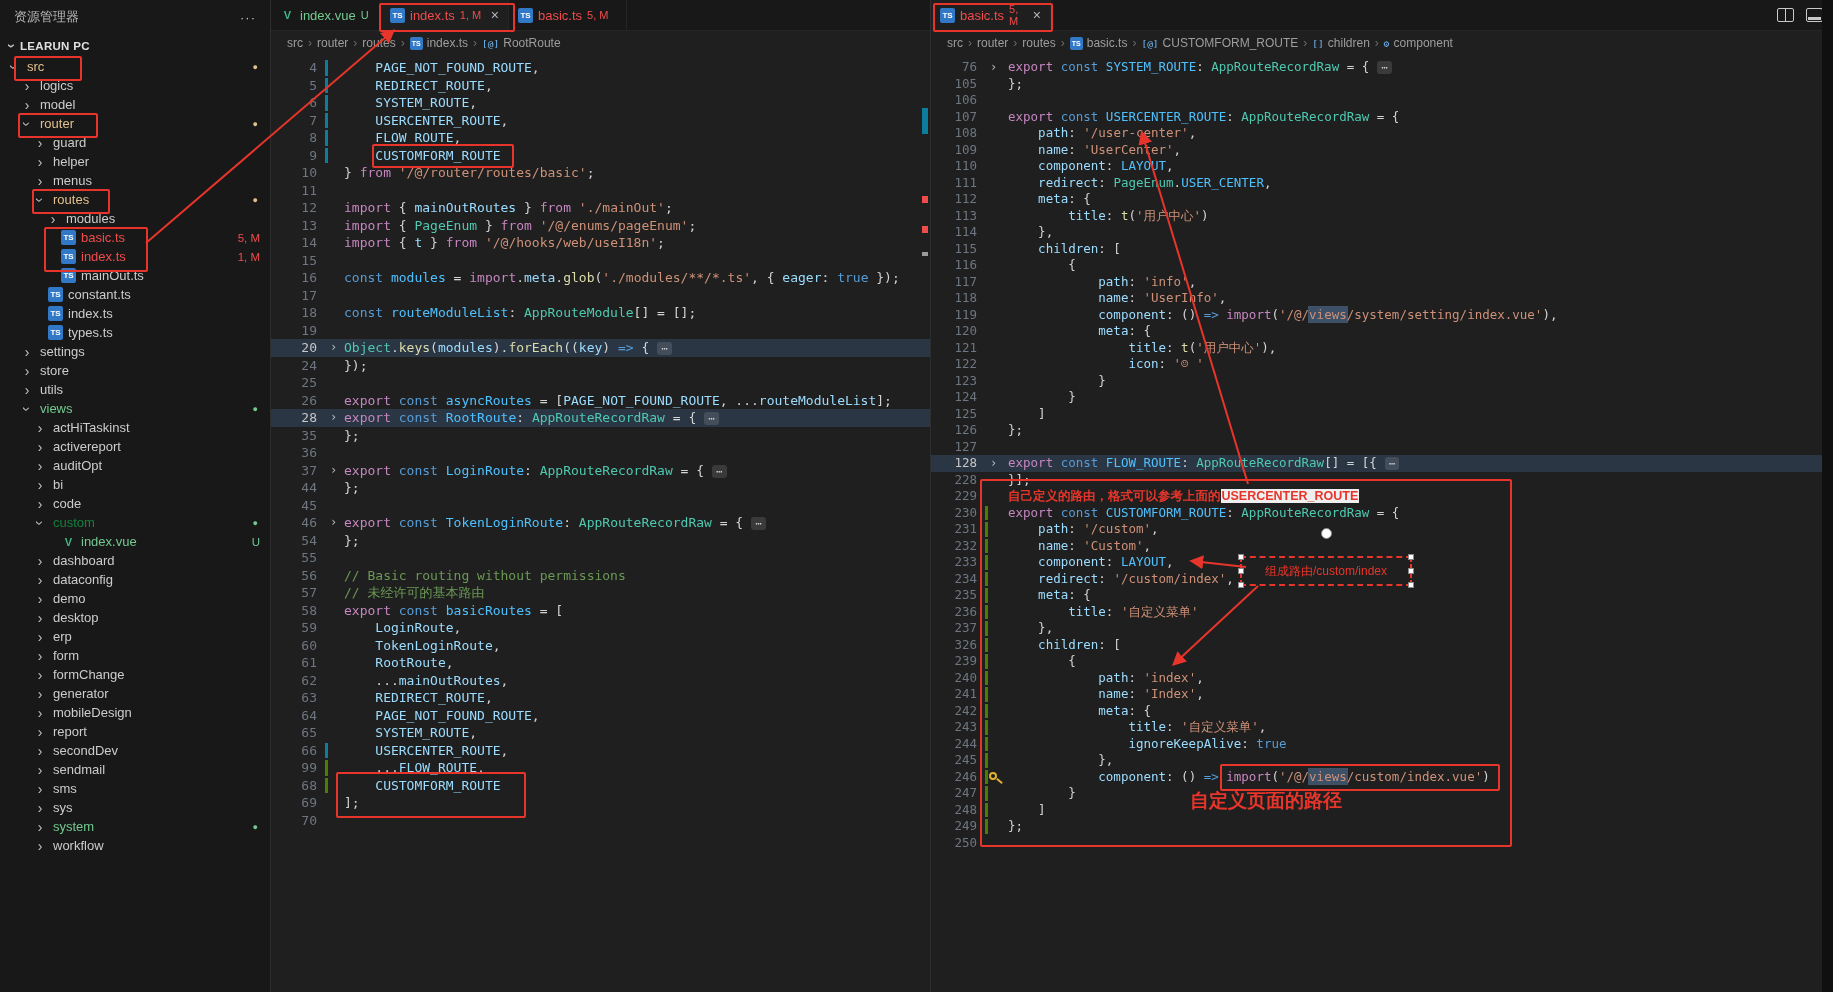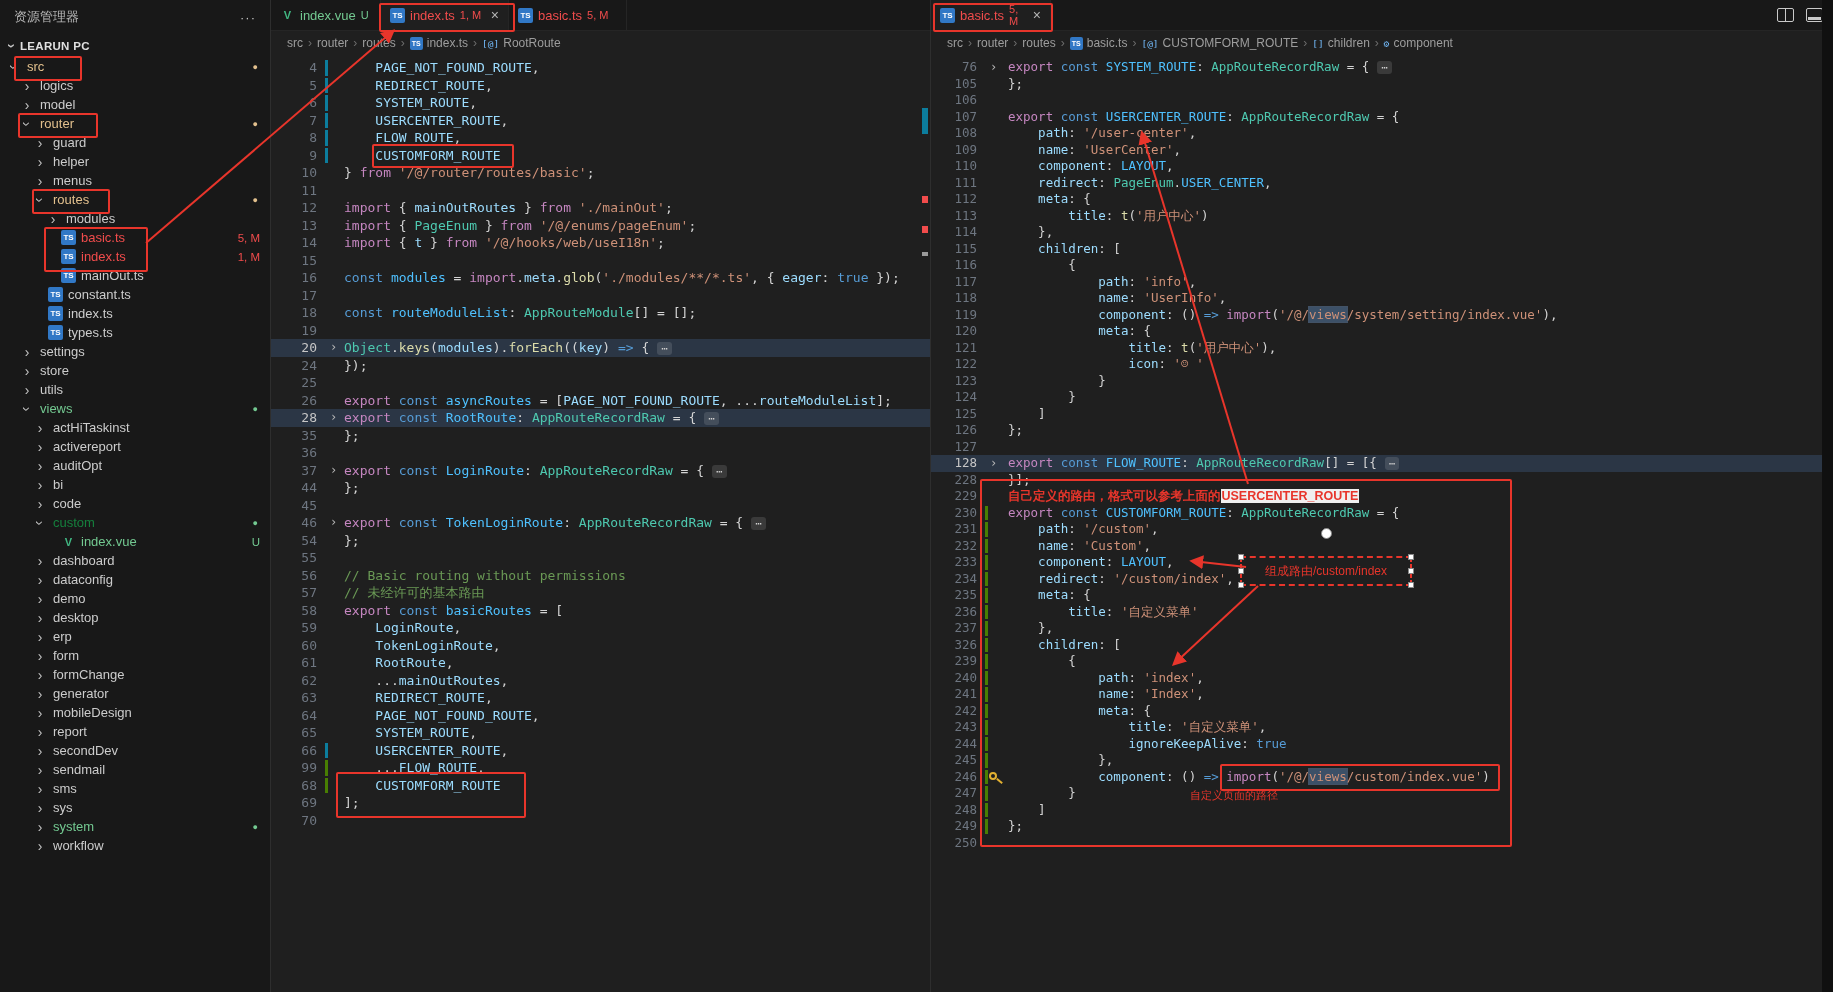--- a/index.html
+++ b/index.html
@@ -74,21 +74,21 @@
   .rm{position:absolute;right:2px;width:6px}
 
   
   .ann{position:absolute;border:2px solid #e8352b;border-radius:2px;z-index:55;pointer-events:none}
   .arrows{position:absolute;left:0;top:0;z-index:56;pointer-events:none}
   .arrows line{stroke:#e8352b;stroke-width:2}
   .noteBox{position:absolute;z-index:57;border:2px dashed #e8352b;display:flex;align-items:center;
            justify-content:center;color:#e8352b;font-size:12px;pointer-events:none}
   .h{position:absolute;width:6px;height:6px;background:#fff;border:1px solid #888;box-sizing:border-box}
   .rot{position:absolute;width:9px;height:9px;border-radius:50%;background:#fff;border:1px solid #888;left:50%;margin-left:-5px;top:-30px}
-  .pathNote{position:absolute;z-index:57;color:#e8352b;font-size:11px;font-weight:400;pointer-events:none}
+  .pathNote{position:absolute;z-index:57;color:#e8352b;font-size:19px;font-weight:700;pointer-events:none}
 </style>
 </head>
 <body>
 
 <div class="app">
 
   <aside class="sidebar">
     <div class="sb-head">
       <span>资源管理器</span>
       <span class="sb-more">···</span>

